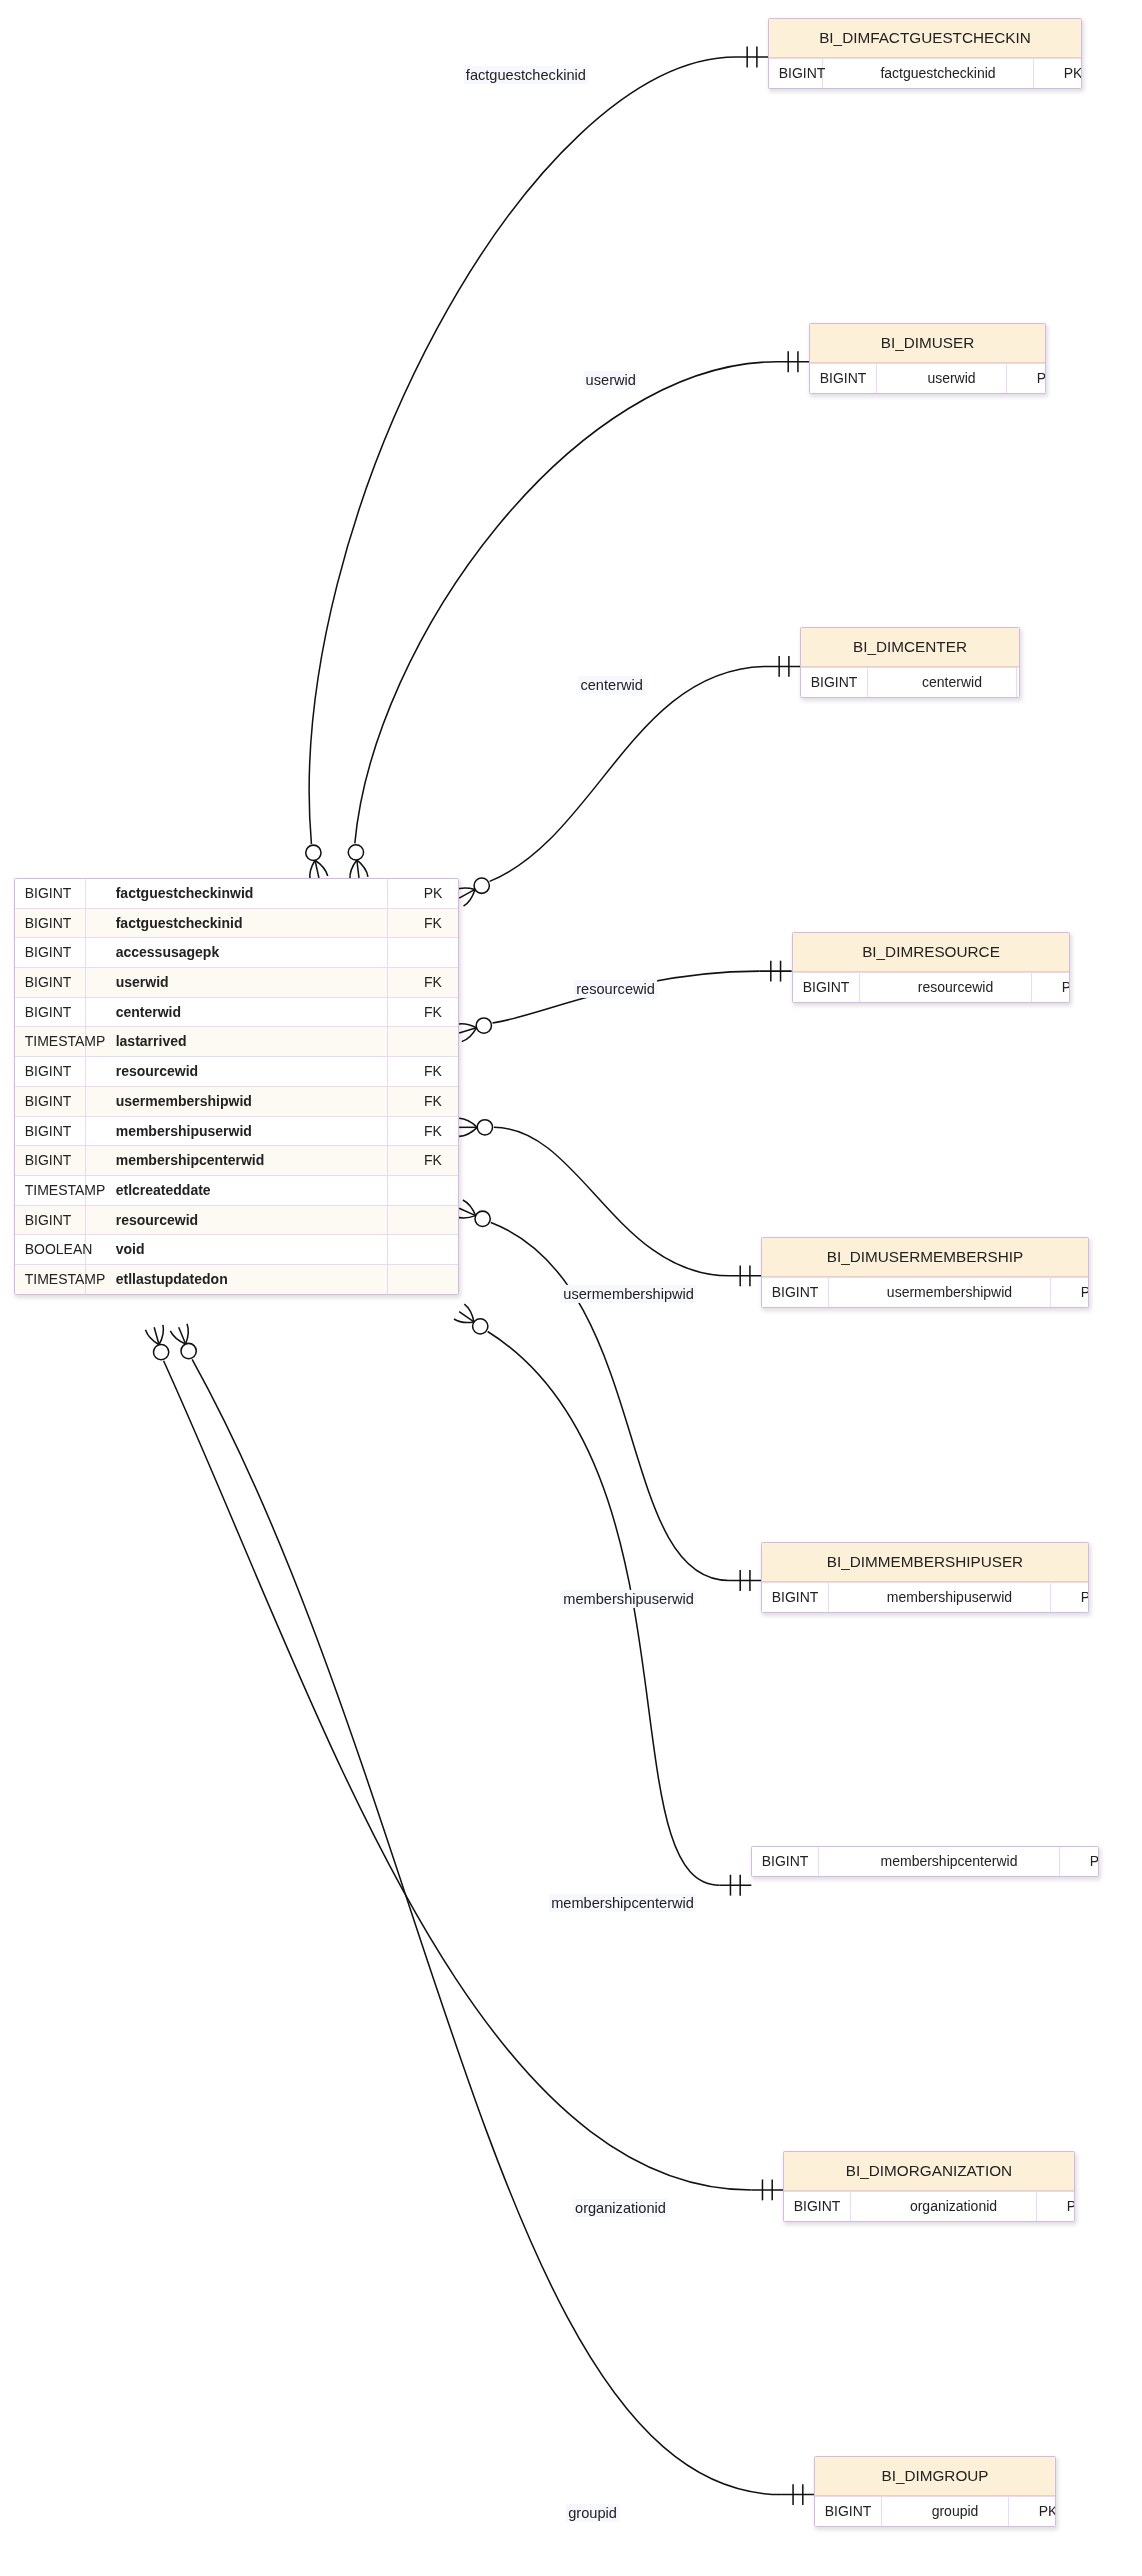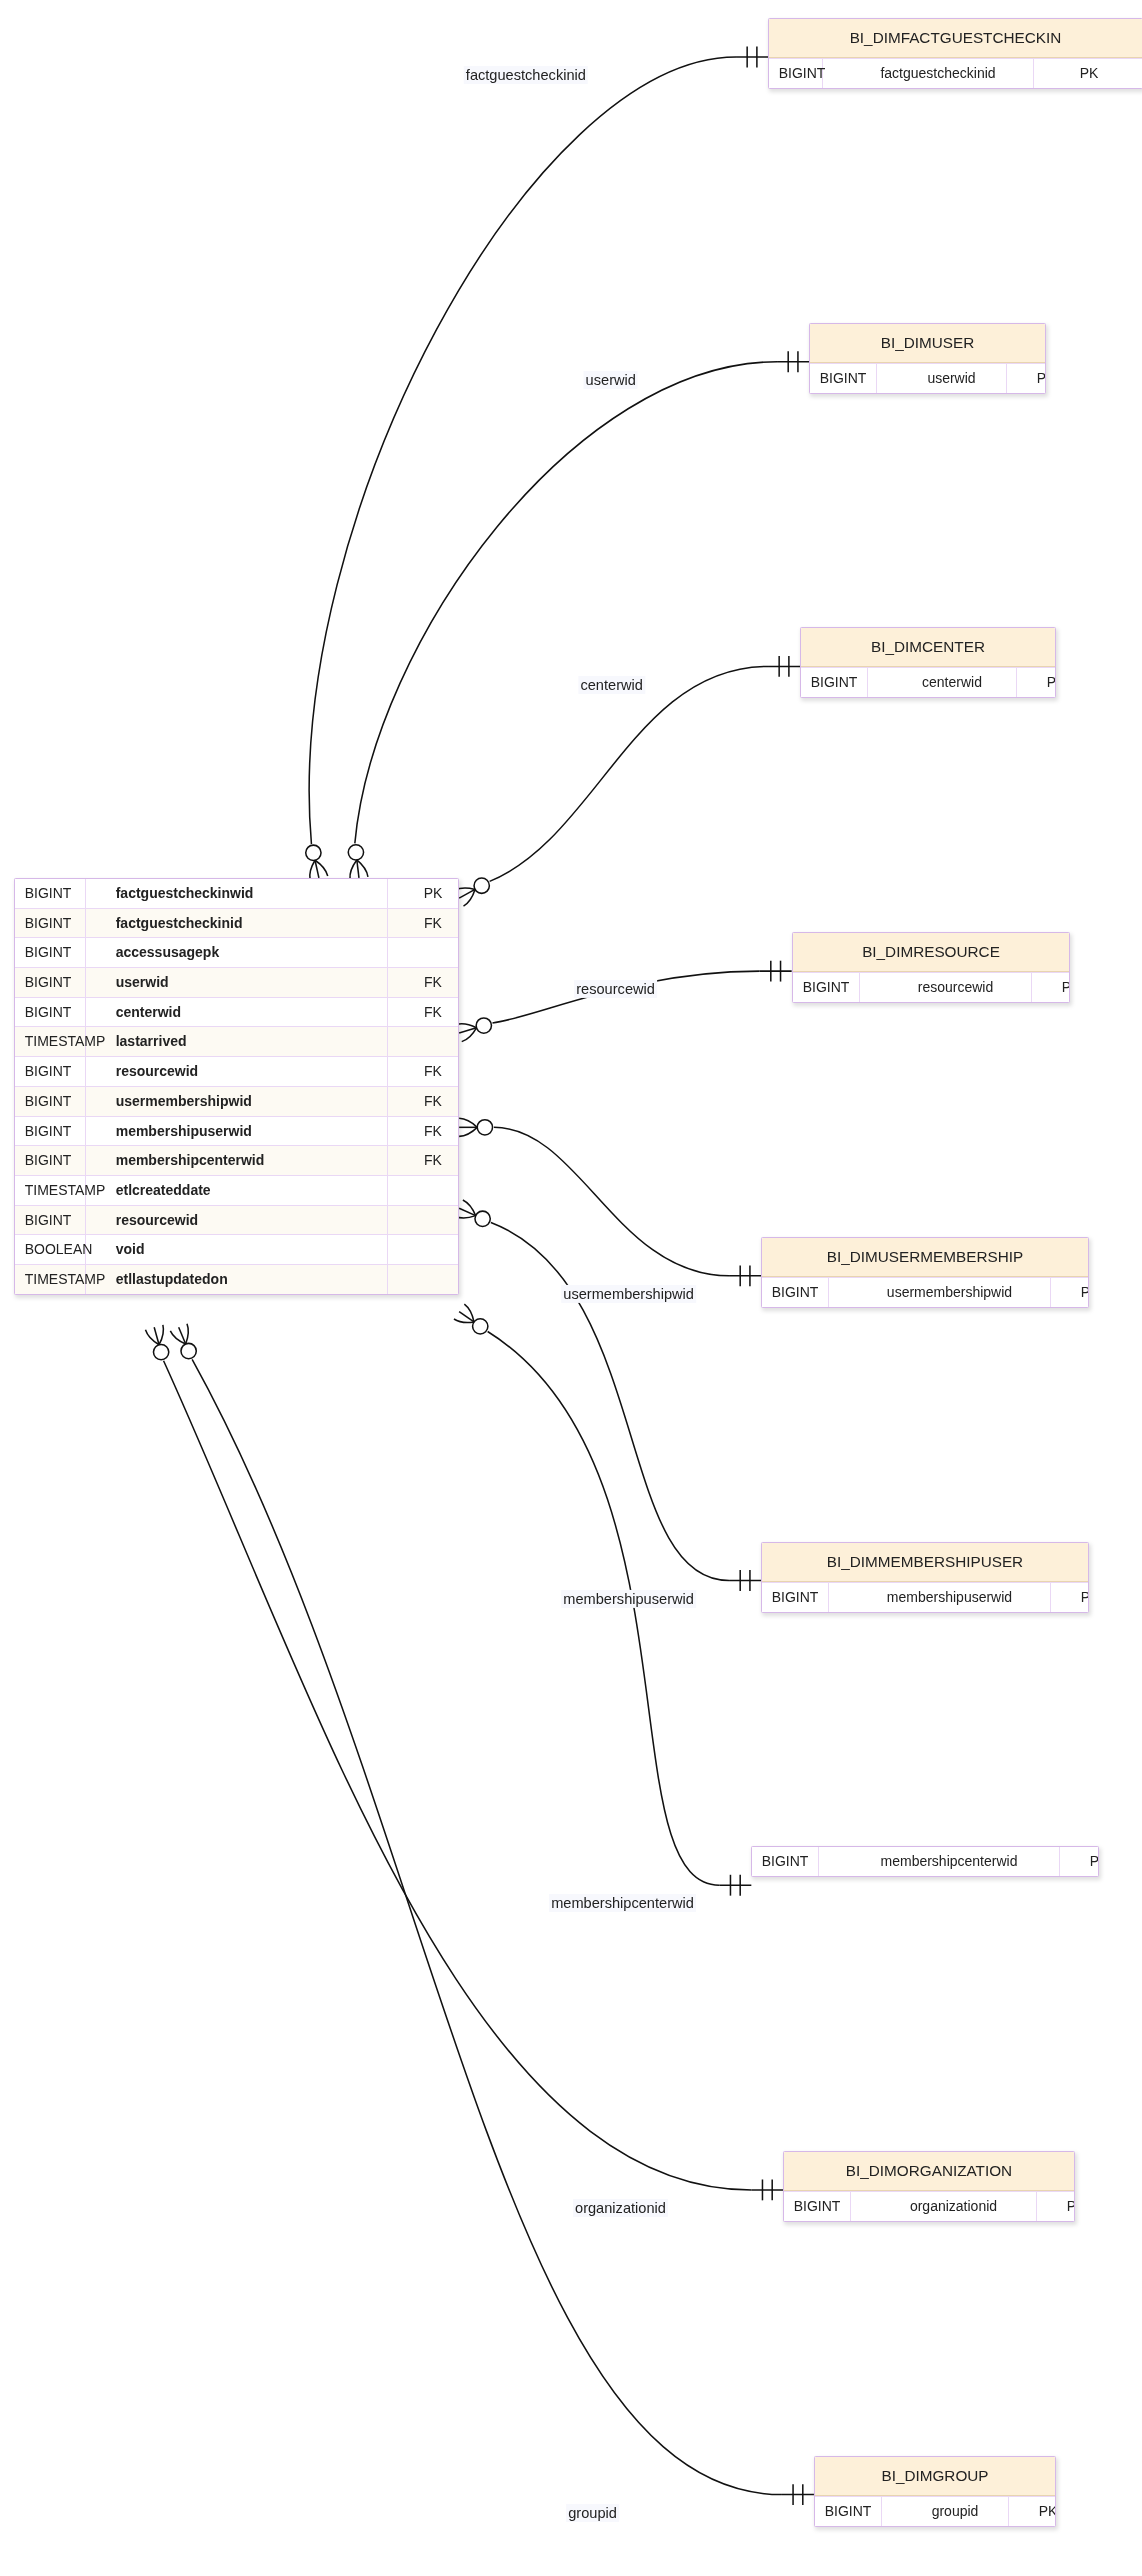--- a/index.html
+++ b/index.html
@@ -235,37 +235,37 @@
           <div class="attr-cell attr-type">BOOLEAN</div>
           <div class="attr-cell attr-name">void</div>
           <div class="attr-cell attr-key"></div>
         </div>
         <div class="attr-row odd">
           <div class="attr-cell attr-type">TIMESTAMP</div>
           <div class="attr-cell attr-name">etllastupdatedon</div>
           <div class="attr-cell attr-key"></div>
         </div>
       </div>
-      <div class="entity dim" style="left: 768px; top: 18px; width: 375px;">
+      <div class="entity dim" style="left: 768px; top: 18px; width: 314px;">
         <div class="entity-title">BI_DIMFACTGUESTCHECKIN</div>
         <div class="attr-row">
           <div class="attr-cell attr-type" style="width: 54px;">BIGINT</div>
           <div class="attr-cell attr-name" style="width: 191px; flex: 0 0 auto;">factguestcheckinid</div>
           <div class="attr-cell attr-key" style="width: 70px;">PK</div>
         </div>
       </div>
       <div class="entity dim" style="left: 809px; top: 323px; width: 237px;">
         <div class="entity-title">BI_DIMUSER</div>
         <div class="attr-row">
           <div class="attr-cell attr-type" style="width: 67px;">BIGINT</div>
           <div class="attr-cell attr-name" style="width: 110px; flex: 0 0 auto;">userwid</div>
           <div class="attr-cell attr-key" style="width: 60px;">PK</div>
         </div>
       </div>
-      <div class="entity dim" style="left: 800px; top: 627px; width: 256px;">
+      <div class="entity dim" style="left: 800px; top: 627px; width: 220px;">
         <div class="entity-title">BI_DIMCENTER</div>
         <div class="attr-row">
           <div class="attr-cell attr-type" style="width: 67px;">BIGINT</div>
           <div class="attr-cell attr-name" style="width: 129px; flex: 0 0 auto;">centerwid</div>
           <div class="attr-cell attr-key" style="width: 60px;">PK</div>
         </div>
       </div>
       <div class="entity dim" style="left: 792px; top: 932px; width: 278px;">
         <div class="entity-title">BI_DIMRESOURCE</div>
         <div class="attr-row">

